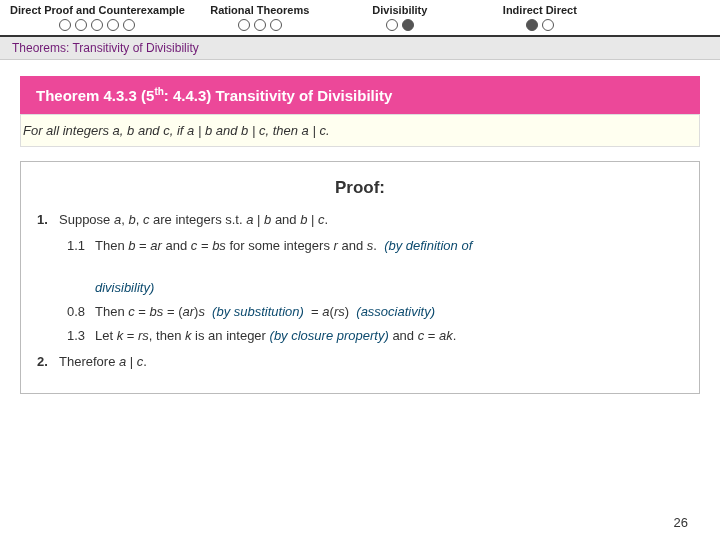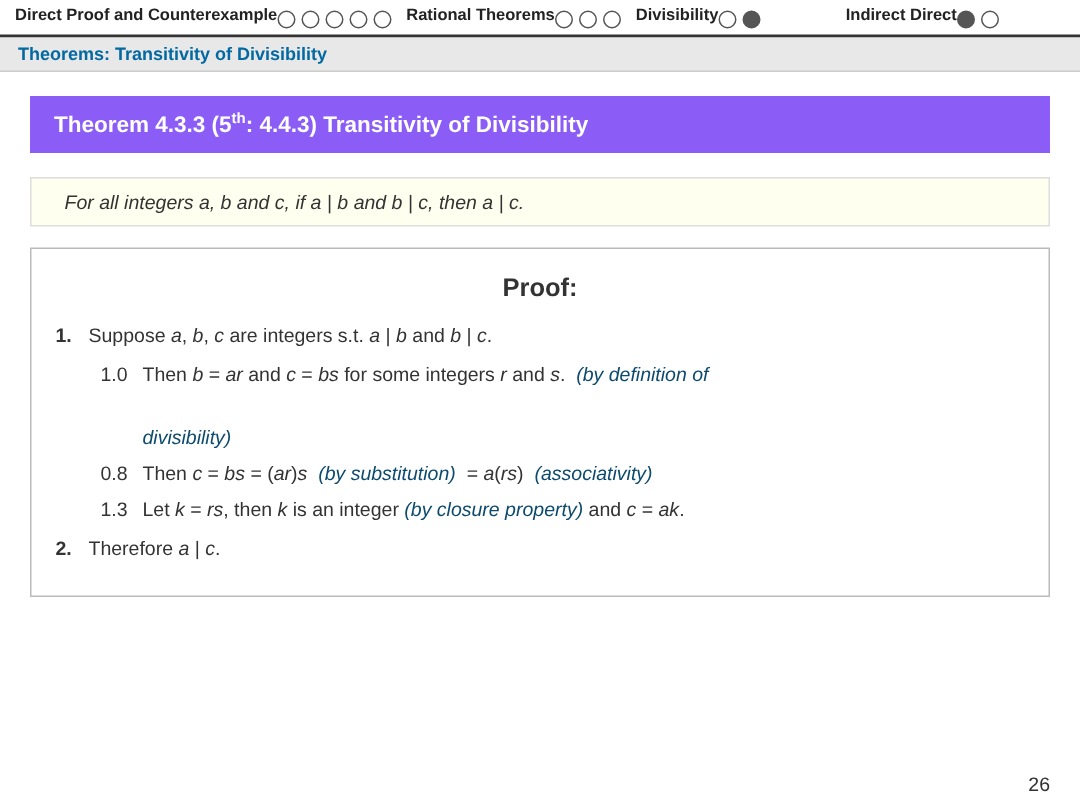--- a/index.html
+++ b/index.html
@@ -17,21 +17,22 @@
     .nav-bar {
       display: flex;
       align-items: center;
       background: #fff;
       border-bottom: 2px solid #333;
       padding: 4px 10px 4px 10px;
       gap: 0;
     }
     .nav-section {
       display: flex;
-      align-items: flex-end;
+      flex-direction: column;
+      align-items: center;
       min-width: 140px;
       padding-right: 10px;
     }
     .nav-section-label {
       font-size: 11px;
       color: #222;
       font-weight: 600;
       margin-bottom: 3px;
     }
     .nav-dots {
@@ -49,50 +50,50 @@
     }
     .dot.filled {
       background: #555;
     }
 
     
     .breadcrumb-bar {
       background: #e8e8e8;
       padding: 4px 12px;
       font-size: 12px;
-      color: #0369a1;
-      font-weight: 700;
+      color: #701a75;
+      font-weight: 400;
       border-bottom: 1px solid #ccc;
     }
 
     
     .main-content {
       padding: 16px 20px;
       background: #fff;
     }
 
     
     .theorem-header {
-      background: #8b5cf6;
+      background: #ec4899;
       color: #fff;
       padding: 10px 16px;
       font-size: 15px;
       font-weight: bold;
-      margin-bottom: 16px;
+      margin-bottom: 0;
       border-radius: 0;
     }
     .theorem-header sup {
       font-size: 10px;
     }
 
     
     .theorem-statement {
       background: #fffff0;
       border: 1px solid #ddd;
-      padding: 8px 22px;
+      padding: 8px 2px;
       font-size: 13px;
       font-style: italic;
       color: #333;
       margin-bottom: 14px;
     }
 
     
     .proof-box {
       border: 1px solid #bbb;
       padding: 12px 16px 16px 16px;
@@ -133,21 +134,21 @@
     }
     .highlight-orange {
       color: #0c4a6e;
       font-style: italic;
     }
 
     
     .page-num {
       position: absolute;
       bottom: 10px;
-      right: 20px;
+      right: 32px;
       font-size: 13px;
       color: #333;
     }
 
     
     .math {
       font-style: italic;
     }
   </style>
 </head>
@@ -204,21 +205,21 @@
     <div class="proof-title">Proof:</div>
 
     <div class="proof-step">
       <span class="step-num">1.</span>
       <span>
         Suppose <span class="math">a</span>, <span class="math">b</span>, <span class="math">c</span> are integers s.t. <span class="math">a</span> | <span class="math">b</span> and <span class="math">b</span> | <span class="math">c</span>.
       </span>
     </div>
 
     <div class="sub-step">
-      <span class="sub-num">1.0</span>
+      <span class="sub-num">1.1</span>
       <span>
         Then <span class="math">b</span> = <span class="math">ar</span> and <span class="math">c</span> = <span class="math">bs</span> for some integers <span class="math">r</span> and <span class="math">s</span>.&nbsp;
         <span class="highlight-orange">(by definition of</span>
       </span>
     </div>
 
     <div class="sub-sub-step">
       <span class="highlight-orange">divisibility)</span>
     </div>
 

